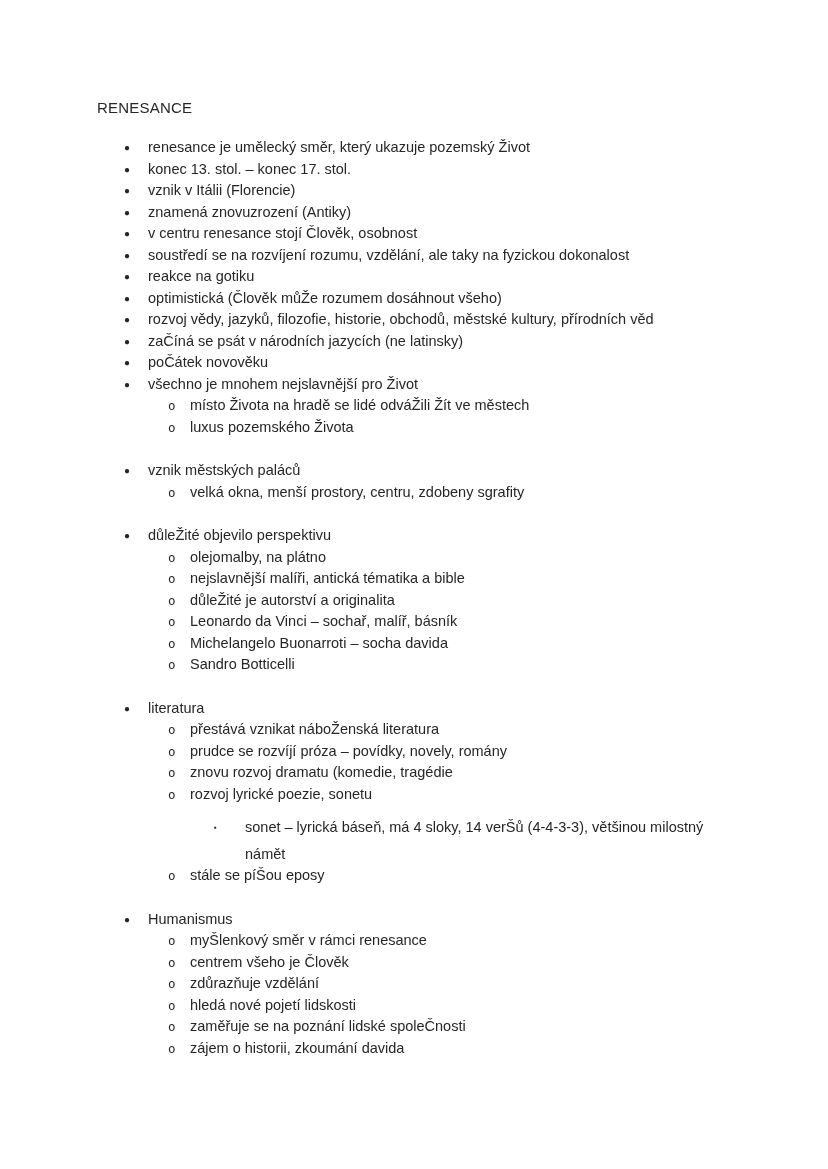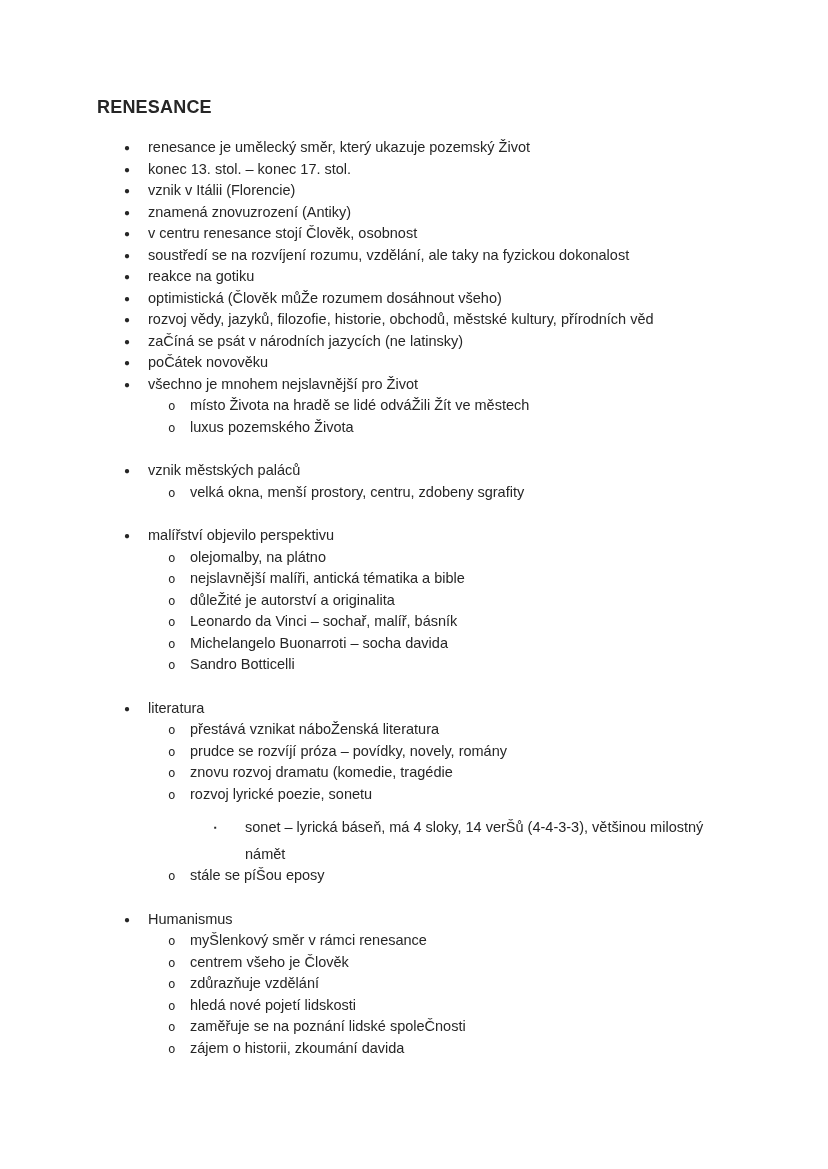--- a/index.html
+++ b/index.html
@@ -8,22 +8,22 @@
     width: 828px;
     height: 1169px;
     background: #ffffff;
     box-sizing: border-box;
     padding: 100px 40px 0 97px;
     font-family: "Liberation Sans", "DejaVu Sans", sans-serif;
     color: #262626;
     overflow: hidden;
   }
   .title {
-    font-size: 18px;
-    font-weight: 700;
+    font-size: 15px;
+    font-weight: 400;
     line-height: 15px;
     margin: 0 0 22px 0;
     letter-spacing: 0.2px;
   }
   .item {
     position: relative;
     font-size: 14.5px;
     line-height: 21.5px;
     min-height: 21.5px;
     white-space: nowrap;
@@ -54,21 +54,21 @@
       <div class="item lvl1"><span class="marker">●</span><span>reakce na gotiku</span></div>
       <div class="item lvl1"><span class="marker">●</span><span>optimistická (Člověk můŽe rozumem dosáhnout všeho)</span></div>
       <div class="item lvl1"><span class="marker">●</span><span>rozvoj vědy, jazyků, filozofie, historie, obchodů, městské kultury, přírodních věd</span></div>
       <div class="item lvl1"><span class="marker">●</span><span>zaČíná se psát v národních jazycích (ne latinsky)</span></div>
       <div class="item lvl1"><span class="marker">●</span><span>poČátek novověku</span></div>
       <div class="item lvl1"><span class="marker">●</span><span>všechno je mnohem nejslavnější pro Život</span></div>
       <div class="item lvl2"><span class="marker">o</span><span>místo Života na hradě se lidé odváŽili Žít ve městech</span></div>
       <div class="item lvl2"><span class="marker">o</span><span>luxus pozemského Života</span></div>
       <div class="item lvl1 gap-large"><span class="marker">●</span><span>vznik městských paláců</span></div>
       <div class="item lvl2"><span class="marker">o</span><span>velká okna, menší prostory, centru, zdobeny sgrafity</span></div>
-      <div class="item lvl1 gap-large"><span class="marker">●</span><span>malířství objevilo perspektivu</span></div>
+      <div class="item lvl1 gap-large"><span class="marker">●</span><span>důleŽité objevilo perspektivu</span></div>
       <div class="item lvl2"><span class="marker">o</span><span>olejomalby, na plátno</span></div>
       <div class="item lvl2"><span class="marker">o</span><span>nejslavnější malíři, antická tématika a bible</span></div>
       <div class="item lvl2"><span class="marker">o</span><span>důleŽité je autorství a originalita</span></div>
       <div class="item lvl2"><span class="marker">o</span><span>Leonardo da Vinci – sochař, malíř, básník</span></div>
       <div class="item lvl2"><span class="marker">o</span><span>Michelangelo Buonarroti – socha davida</span></div>
       <div class="item lvl2"><span class="marker">o</span><span>Sandro Botticelli</span></div>
       <div class="item lvl1 gap-large"><span class="marker">●</span><span>literatura</span></div>
       <div class="item lvl2"><span class="marker">o</span><span>přestává vznikat náboŽenská literatura</span></div>
       <div class="item lvl2"><span class="marker">o</span><span>prudce se rozvíjí próza – povídky, novely, romány</span></div>
       <div class="item lvl2"><span class="marker">o</span><span>znovu rozvoj dramatu (komedie, tragédie</span></div>

